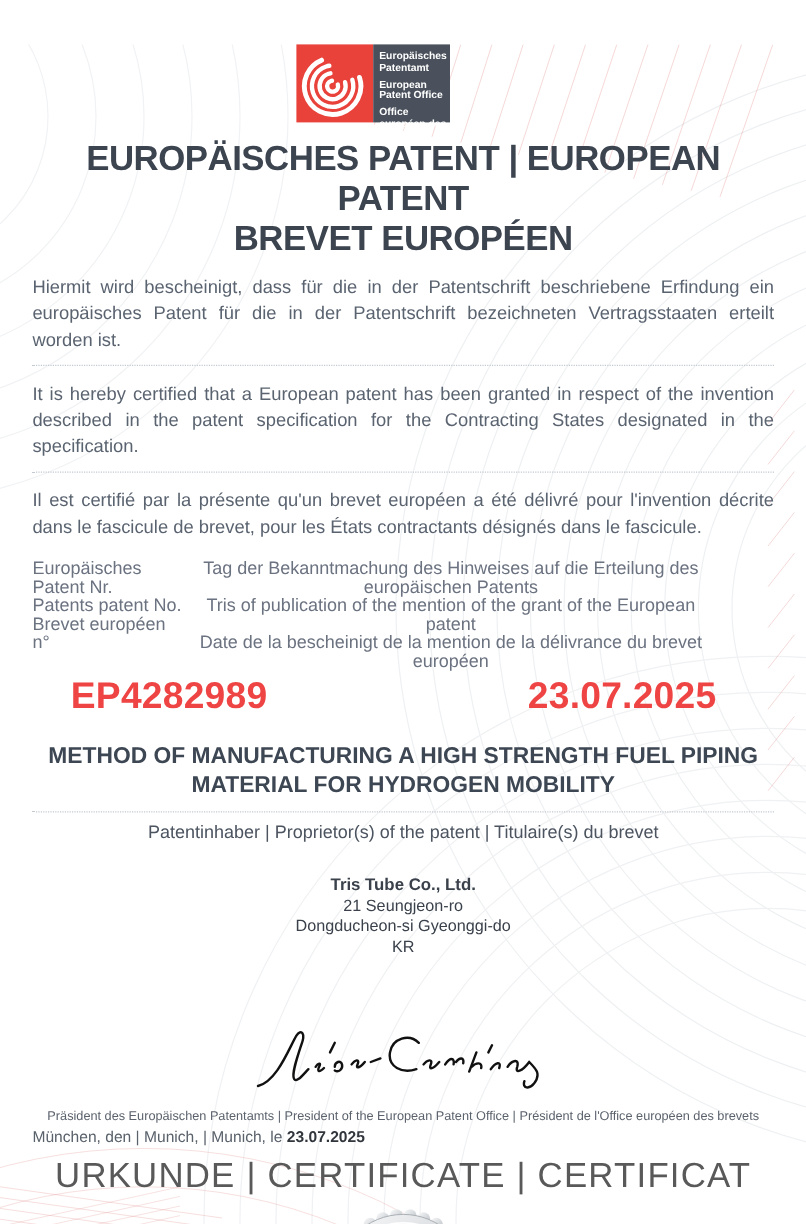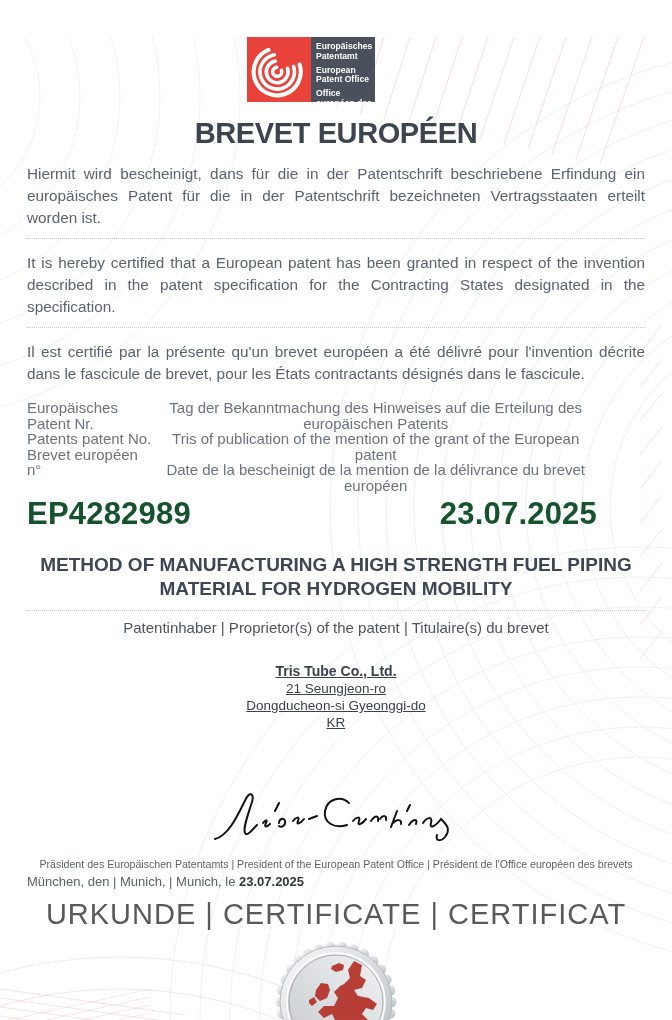--- a/index.html
+++ b/index.html
@@ -22,27 +22,27 @@
 
   
   .cert { margin-top:13px; text-align:justify; font-size:15.3px; line-height:22px; color:#5a6370; }
   .dotsep { border-bottom:1.5px dotted #c3c9d1; margin-top:9px; }
 
   
   .meta-row { display:flex; justify-content:space-between; margin-top:15px; padding-right:48px;
               font-size:15px; line-height:15.5px; color:#6b7280; }
   .meta-right { text-align:center; }
   .value-row { display:flex; justify-content:space-between; padding-right:48px; margin-top:3px;
-               font-size:31px; font-weight:bold; color:#14532d; letter-spacing:0.2px; }
+               font-size:31px; font-weight:bold; color:#ef4444; letter-spacing:0.2px;margin-left:32px; }
 
   
   .invention-title { margin:21px auto 0; text-align:center; font-weight:bold; font-size:19px;
                      line-height:24px; color:#3d4653; max-width:606px; }
   .prop-heading { text-align:center; font-size:15px; color:#4c5460; margin-top:8px; }
-  .prop-block { text-align:center; margin-top:27px; font-size:13.5px; line-height:17px; color:#3a414b;text-decoration:underline; }
+  .prop-block { text-align:center; margin-top:27px; font-size:13.5px; line-height:17px; color:#3a414b; }
   .prop-name { font-weight:bold; font-size:14px; }
 
   
   .sig-area { text-align:center; margin-top:58px; }
   .sig-svg { display:block; margin:0 auto; }
   .sig-name { font-size:17px; color:#1f2328; margin-top:-4px; }
   .president { text-align:center; font-size:10.6px; color:#5b626c; margin-top:7px; }
   .place { text-align:left; font-size:13px; color:#59616b; margin-top:4px; }
   .place .pd { font-weight:bold; color:#31363d; }
 
@@ -139,24 +139,25 @@
         </svg>
       </div>
       <div class="logo-grey">
         <div class="lg">Europäisches Patentamt</div>
         <div class="lg">European Patent Office</div>
         <div class="lg">Office européen des brevets</div>
       </div>
     </div>
 
     <h1 class="main-title">
+      <div>EUROPÄISCHES PATENT | EUROPEAN PATENT</div>
       <div>BREVET EUROPÉEN</div>
     </h1>
 
-    <p class="cert">Hiermit wird bescheinigt, dans für die in der Patentschrift beschriebene Erfindung ein europäisches Patent für die in der Patentschrift bezeichneten Vertragsstaaten erteilt worden ist.</p>
+    <p class="cert">Hiermit wird bescheinigt, dass für die in der Patentschrift beschriebene Erfindung ein europäisches Patent für die in der Patentschrift bezeichneten Vertragsstaaten erteilt worden ist.</p>
     <div class="dotsep"></div>
     <p class="cert">It is hereby certified that a European patent has been granted in respect of the invention described in the patent specification for the Contracting States designated in the specification.</p>
     <div class="dotsep"></div>
     <p class="cert">Il est certifié par la présente qu'un brevet européen a été délivré pour l'invention décrite dans le fascicule de brevet, pour les États contractants désignés dans le fascicule.</p>
 
     <div class="meta-row">
       <div class="meta-left">
         <div>Europäisches Patent Nr.</div>
         <div>Patents patent No.</div>
         <div>Brevet européen n°</div>

